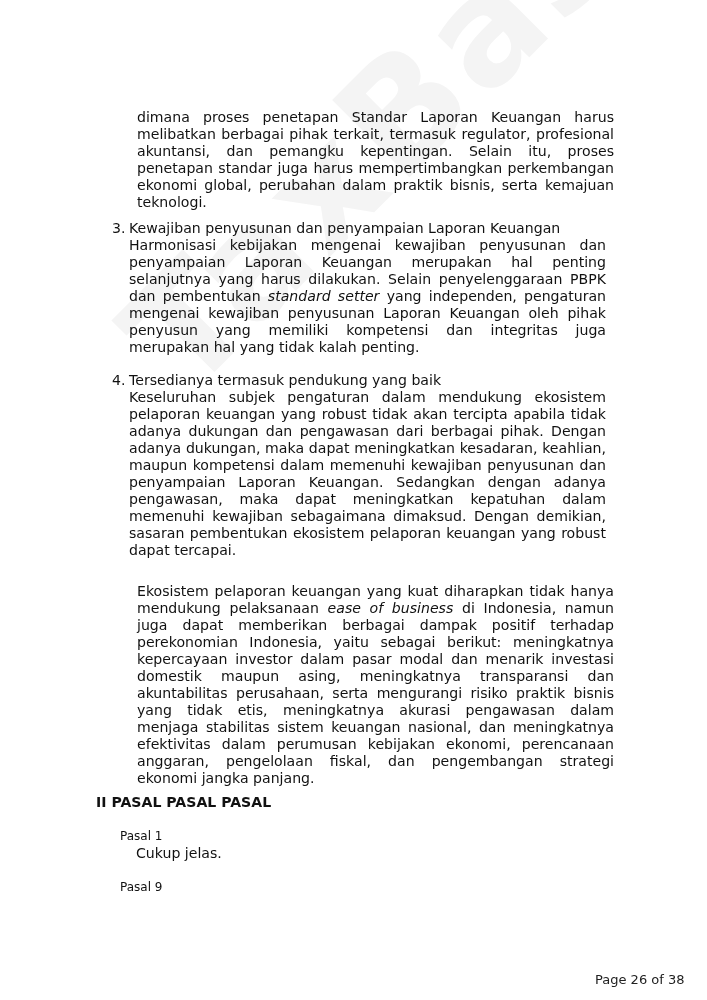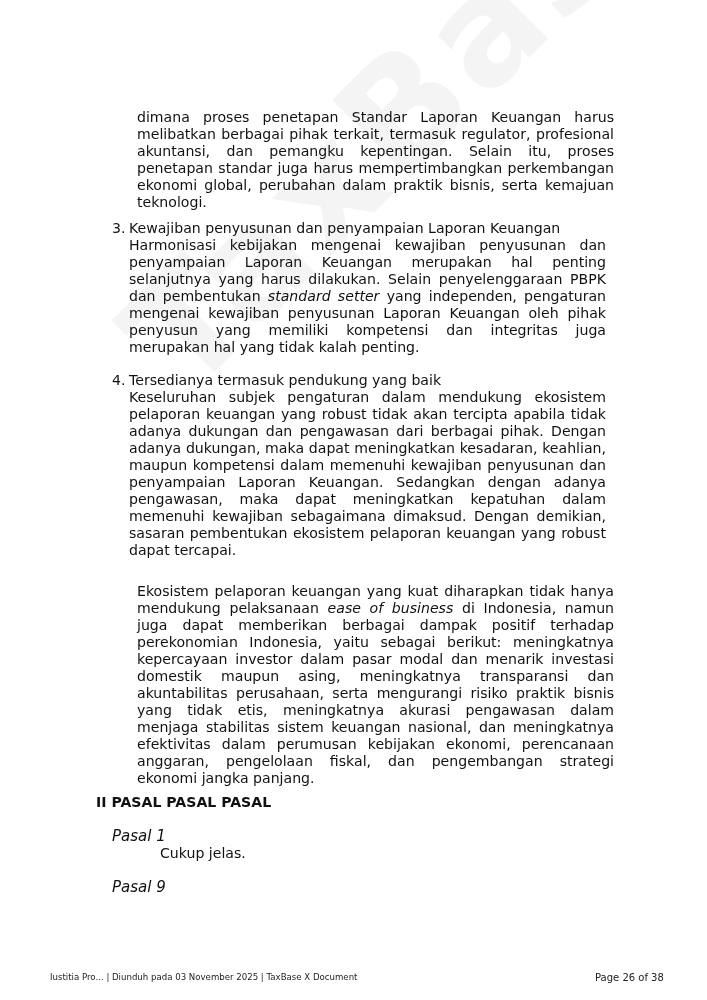--- a/index.html
+++ b/index.html
@@ -85,46 +85,45 @@
       position: absolute;
       left: 96px;
       top: 794px;
       font-size: 14.1px;
       line-height: 17px;
       font-weight: bold;
       white-space: nowrap;
     }
     .pasal-label {
       position: absolute;
-      left: 112px;
-      font-size: 15px;
+      left: 120px;
+      font-size: 12px;
       line-height: 17px;
       white-space: nowrap;
-      font-style: italic;
     }
     .pasal-body {
       position: absolute;
-      left: 160px;
+      left: 136px;
       font-size: 14.1px;
       line-height: 17px;
       white-space: nowrap;
     }
     .footer-left {
       position: absolute;
       left: 50px;
       top: 972px;
       font-size: 8.6px;
       color: #222222;
       white-space: nowrap;
     }
     .footer-right {
       position: absolute;
       left: 595px;
       top: 972px;
-      font-size: 10px;
+      font-size: 13px;
       color: #222222;
       white-space: nowrap;
     }
     em { font-style: italic; }
   </style>
 </head>
 <body>
 
 <div class="watermark">TaxBase X</div>
 
@@ -146,16 +145,15 @@
 
   <p class="para para-last" style="top:575px;"><span>Ekosistem pelaporan keuangan yang kuat diharapkan tidak hanya mendukung pelaksanaan </span><em>ease of business</em><span> di Indonesia, namun juga dapat memberikan berbagai dampak positif terhadap perekonomian Indonesia, yaitu sebagai berikut: meningkatnya kepercayaan investor dalam pasar modal dan menarik investasi domestik maupun asing, meningkatnya transparansi dan akuntabilitas perusahaan, serta mengurangi risiko praktik bisnis yang tidak etis, meningkatnya akurasi pengawasan dalam menjaga stabilitas sistem keuangan nasional, dan meningkatnya efektivitas dalam perumusan kebijakan ekonomi, perencanaan anggaran, pengelolaan fiskal, dan pengembangan strategi ekonomi jangka panjang.</span></p>
 
   <div class="section-heading">II PASAL PASAL PASAL</div>
 
   <div class="pasal-label" style="top:828px;">Pasal 1</div>
   <div class="pasal-body" style="top:845px;">Cukup jelas.</div>
 
   <div class="pasal-label" style="top:879px;">Pasal 9</div>
 
-  <div class="footer-left">Iustitia Pro... | Diunduh pada 03 November 2025 | TaxBase X Document</div>
   <div class="footer-right">Page 26 of 38</div>
 
 </div>
 
 </body></html>

